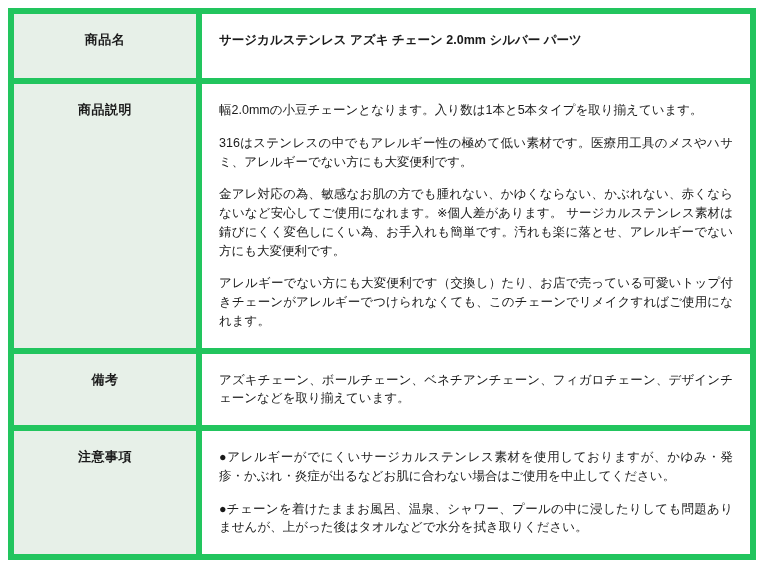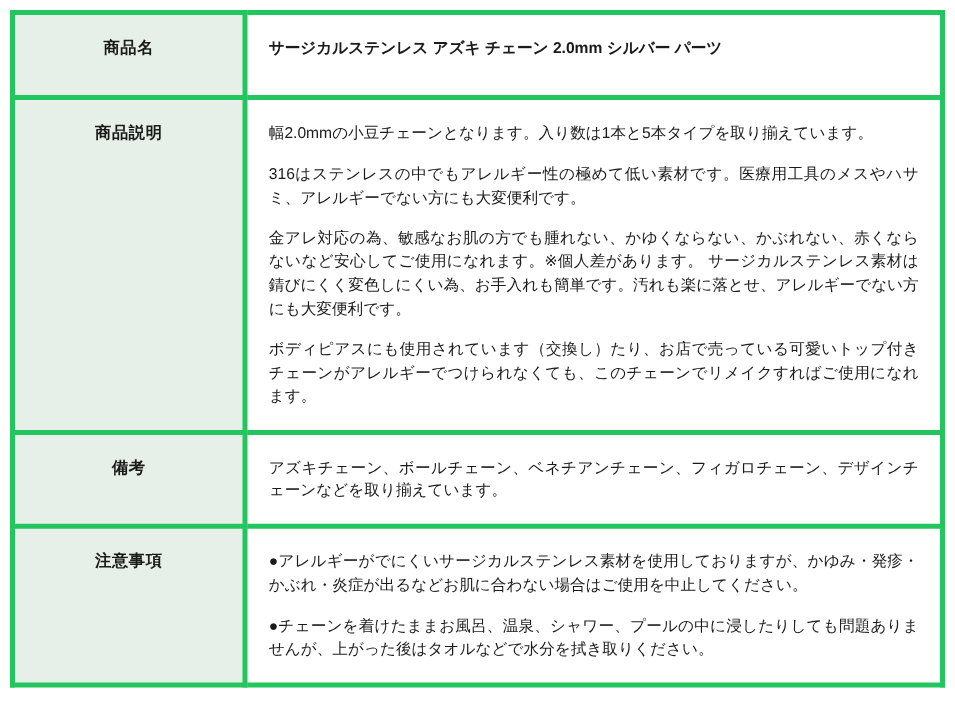--- a/index.html
+++ b/index.html
@@ -20,21 +20,21 @@
     box-sizing: border-box;
     padding: 8px 8px 8px 8px;
   }
   table.spec {
     border-collapse: collapse;
     width: 748px;
     table-layout: fixed;
     border: 1px solid #b9cdbb;
   }
   table.spec td {
-    border: 4px solid #22c55e;
+    border: 6px solid #22c55e;
     vertical-align: top;
     padding: 17px;
   }
   td.label {
     width: 148px;
     background: #e7f0e8;
     text-align: center;
     vertical-align: middle;
     font-weight: bold;
     font-size: 13px;
@@ -81,21 +81,21 @@
         <td class="value title-value">
           <p>サージカルステンレス アズキ チェーン 2.0mm シルバー パーツ</p>
         </td>
       </tr>
       <tr>
         <td class="label">商品説明</td>
         <td class="value desc-value">
           <p>幅2.0mmの小豆チェーンとなります。入り数は1本と5本タイプを取り揃えています。</p>
           <p>316はステンレスの中でもアレルギー性の極めて低い素材です。医療用工具のメスやハサミ、アレルギーでない方にも大変便利です。</p>
           <p>金アレ対応の為、敏感なお肌の方でも腫れない、かゆくならない、かぶれない、赤くならないなど安心してご使用になれます。※個人差があります。 サージカルステンレス素材は錆びにくく変色しにくい為、お手入れも簡単です。汚れも楽に落とせ、アレルギーでない方にも大変便利です。</p>
-          <p>ボディピアスにも使用されています（交換し）たり、お店で売っている可愛いトップ付きチェーンがアレルギーでつけられなくても、このチェーンでリメイクすればご使用になれます。</p>
+          <p>アレルギーでない方にも大変便利です（交換し）たり、お店で売っている可愛いトップ付きチェーンがアレルギーでつけられなくても、このチェーンでリメイクすればご使用になれます。</p>
         </td>
       </tr>
       <tr>
         <td class="label">備考</td>
         <td class="value remark-value">
           <p>アズキチェーン、ボールチェーン、ベネチアンチェーン、フィガロチェーン、デザインチェーンなどを取り揃えています。</p>
         </td>
       </tr>
       <tr>
         <td class="label">注意事項</td>

